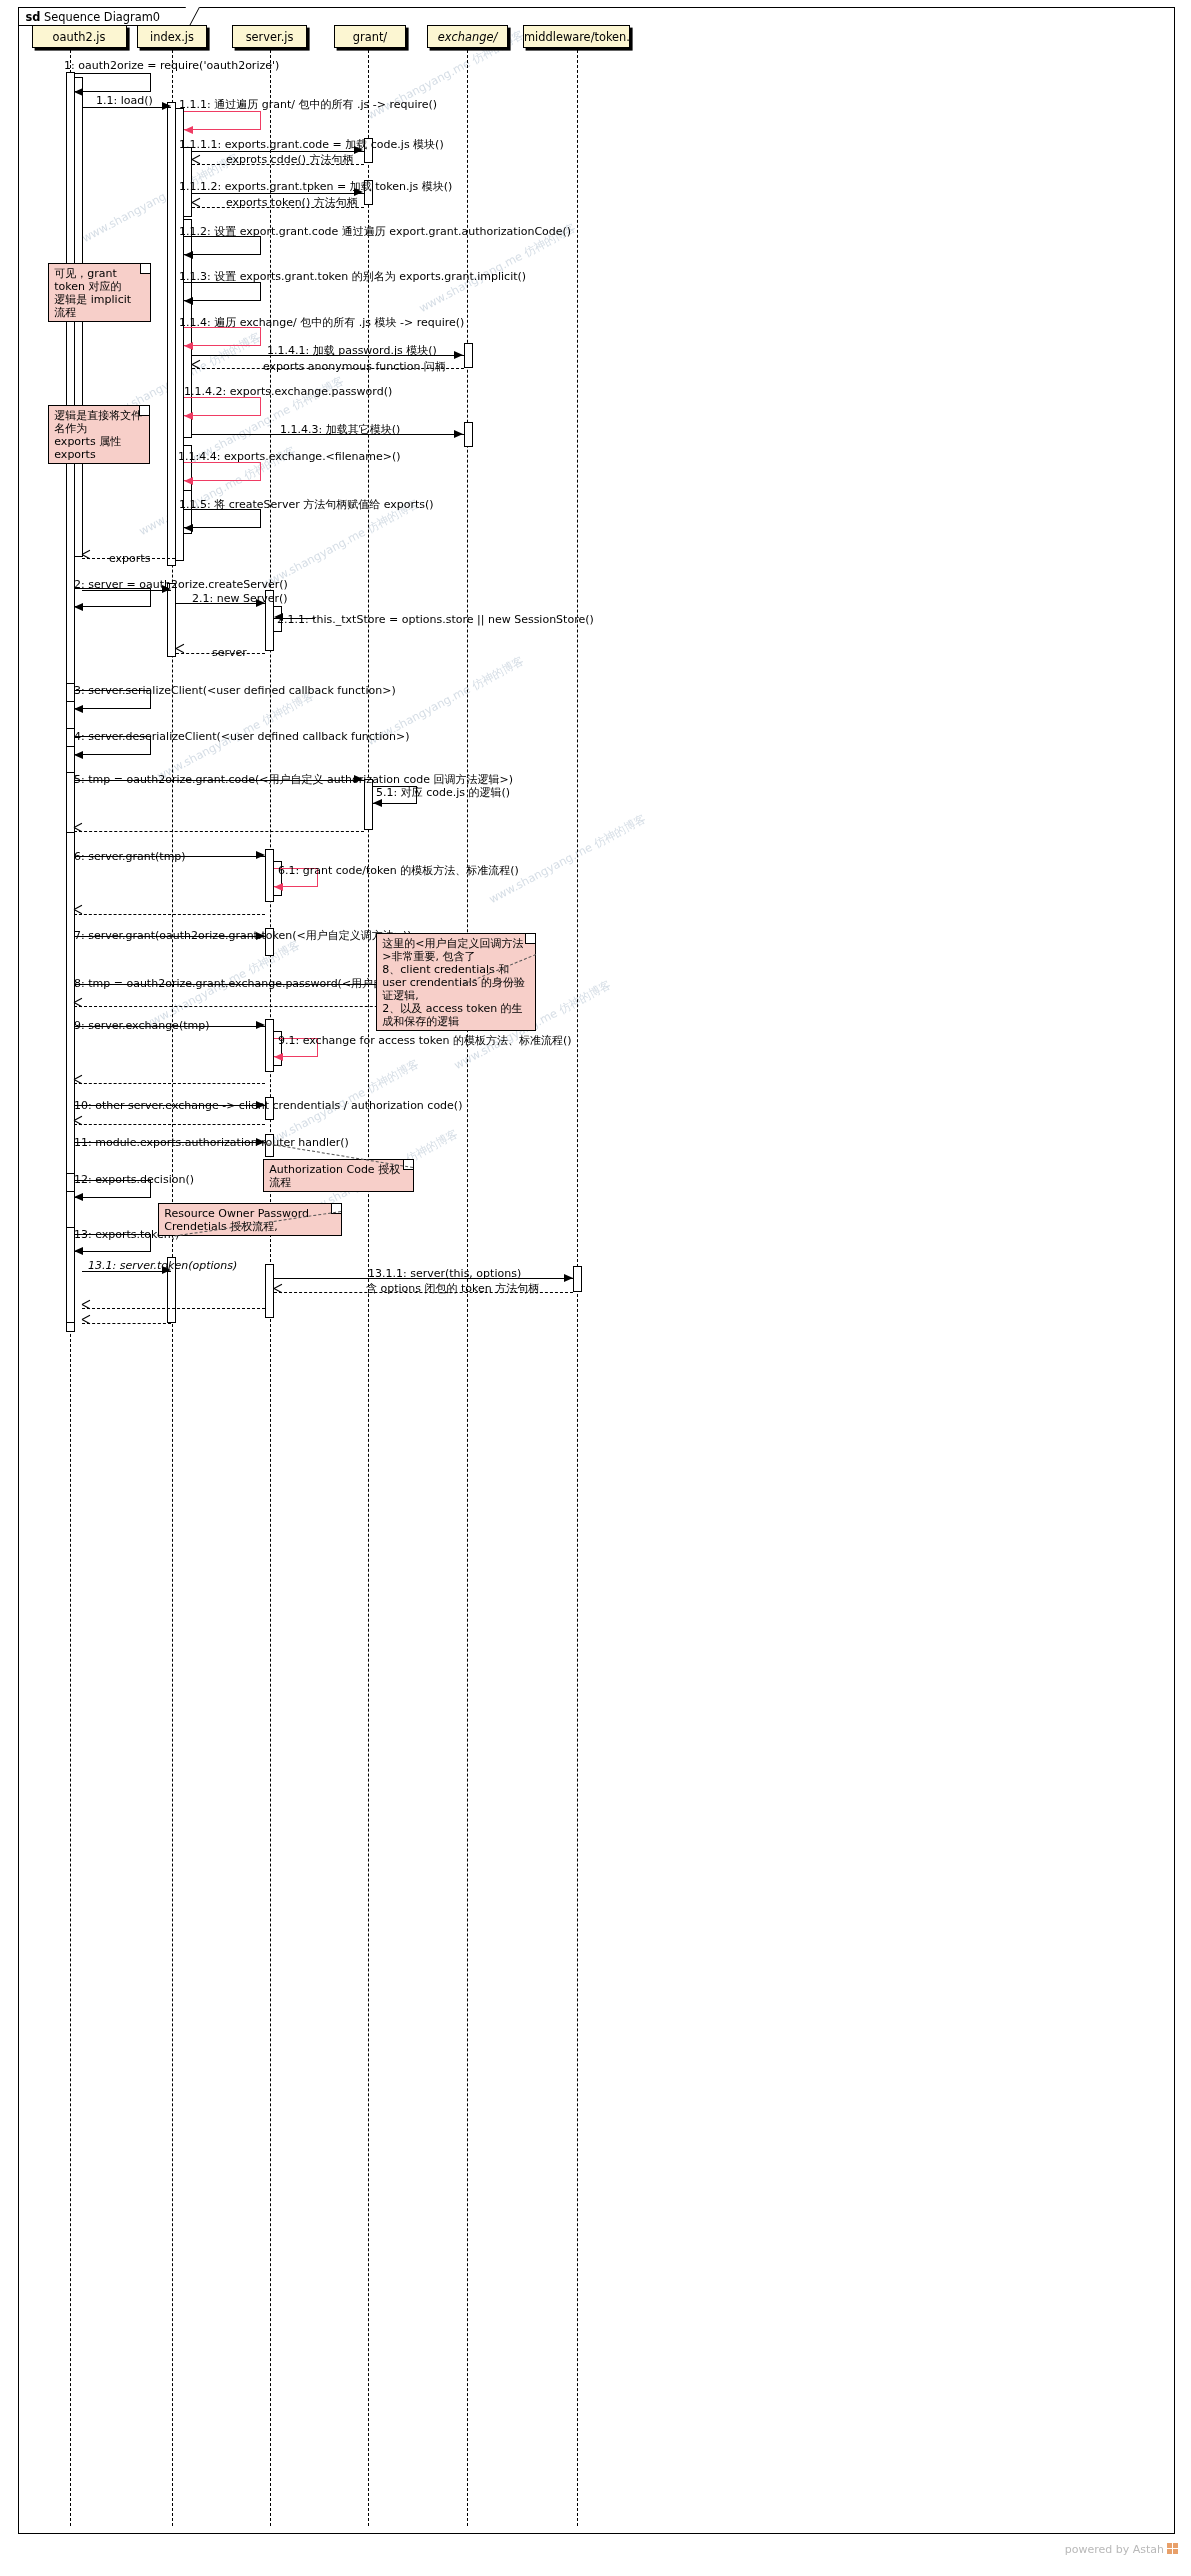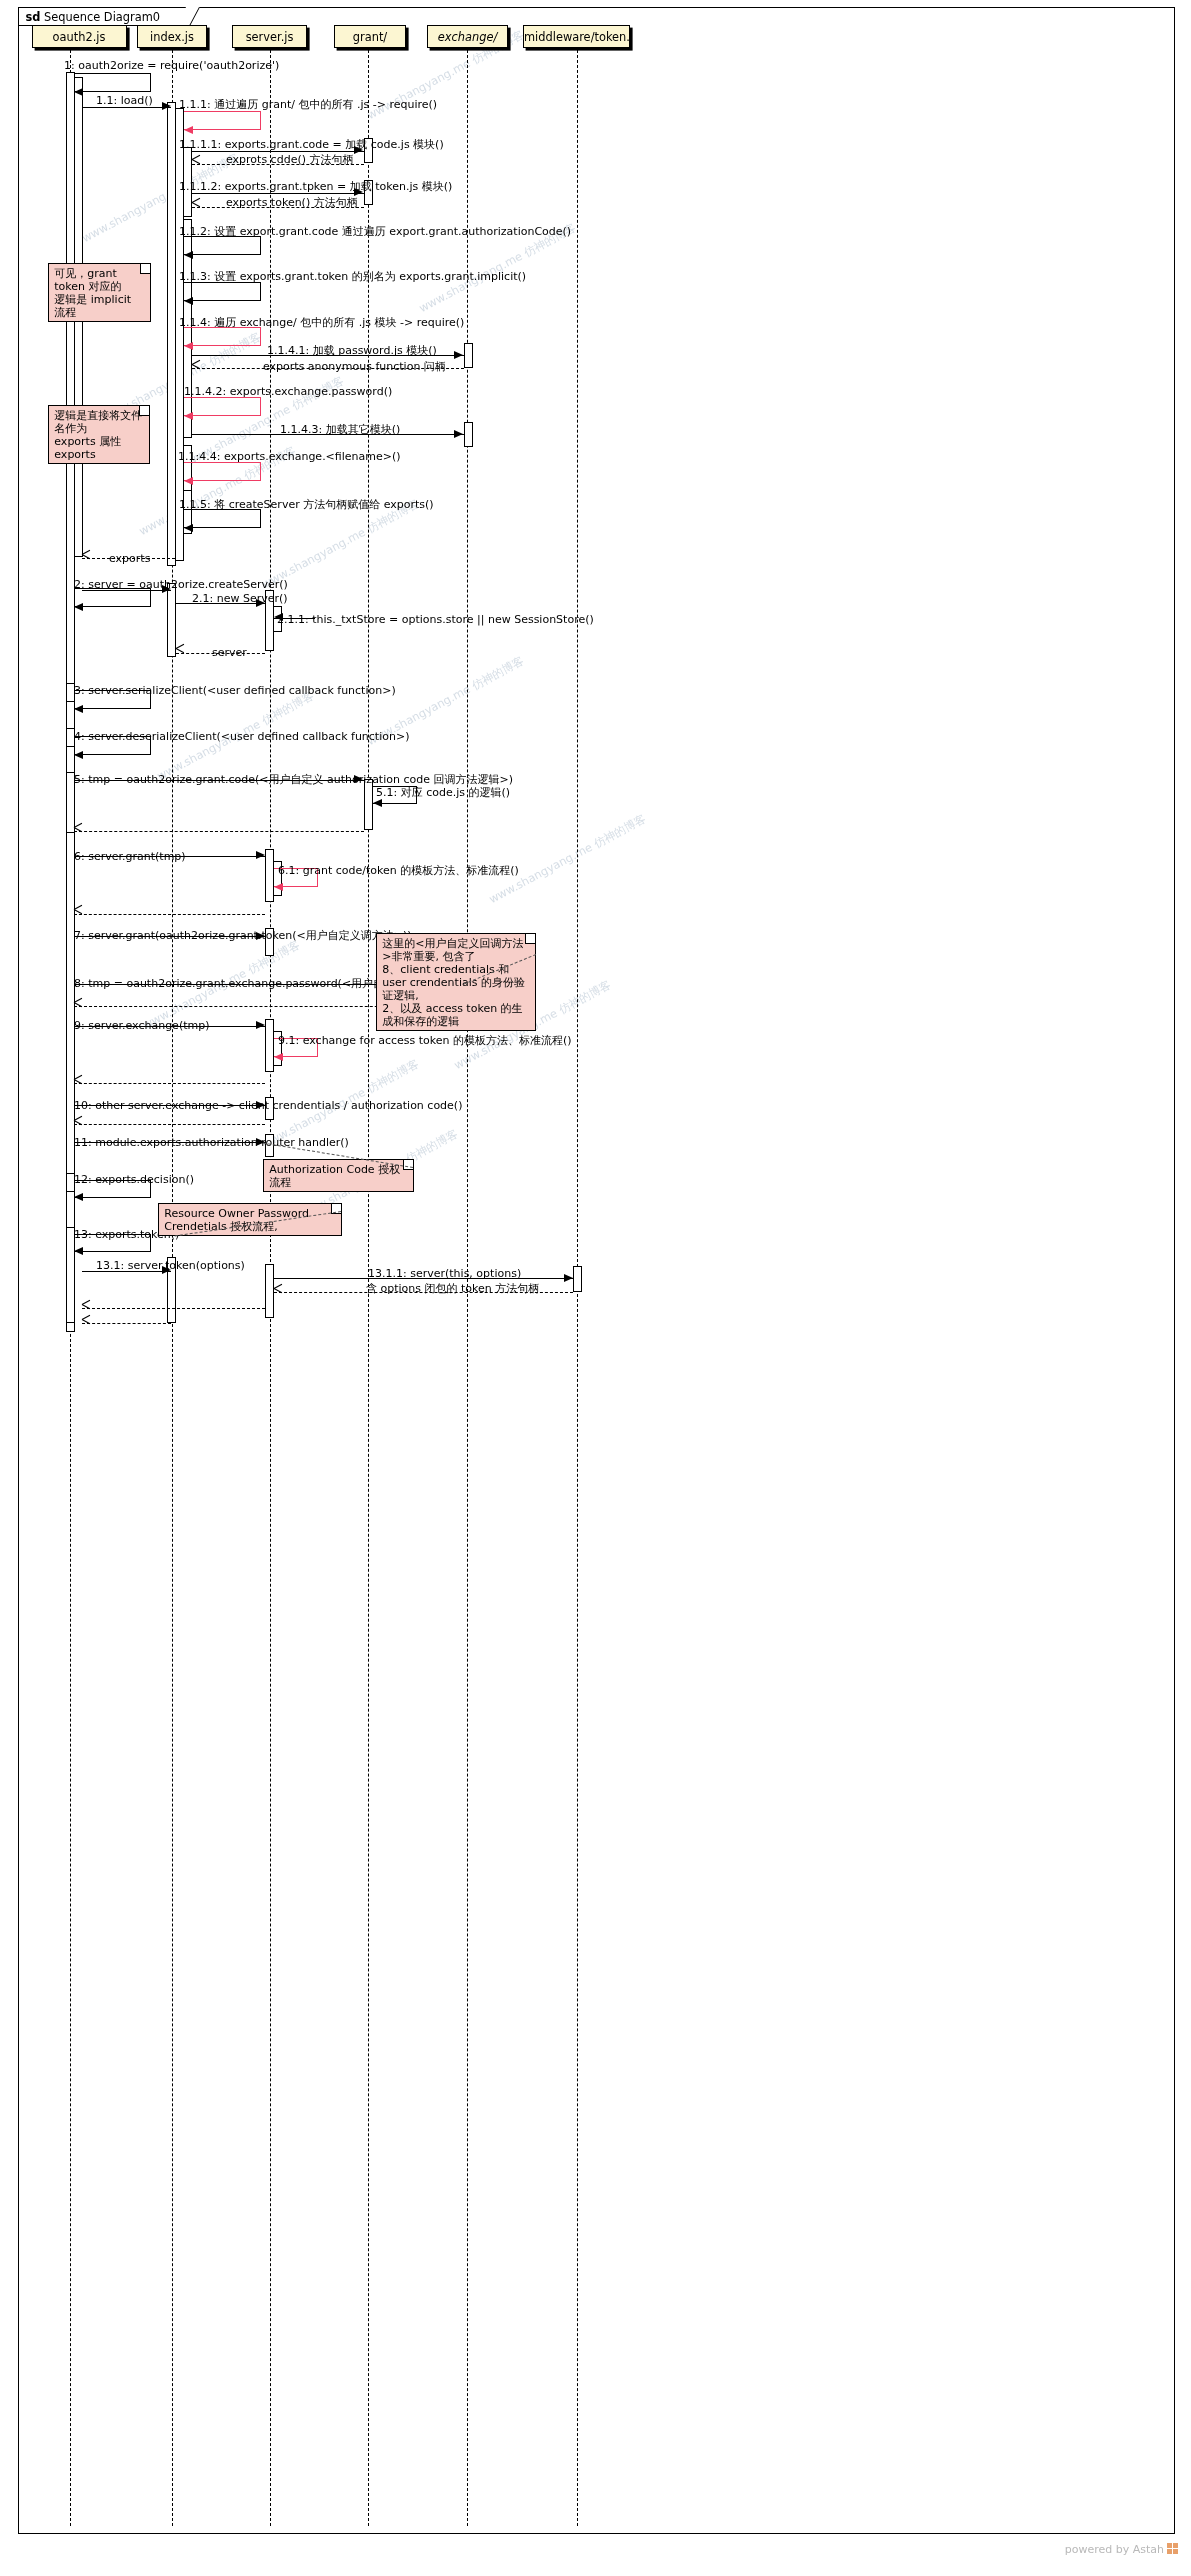--- a/index.html
+++ b/index.html
@@ -256,21 +256,21 @@
       <div class="mlabel" style="left: 74px; top: 851px;">6: server.grant(tmp)</div>
       <div class="mlabel" style="left: 278px; top: 865px;">6.1: grant code/token 的模板方法、标准流程()</div>
       <div class="mlabel" style="left: 74px; top: 930px;">7: server.grant(oauth2orize.grant.token(&lt;用户自定义调方法&gt;))</div>
       <div class="mlabel" style="left: 74px; top: 978px;">8: tmp = oauth2orize.grant.exchange.password(&lt;用户自定义回调方法逻辑&gt;)</div>
       <div class="mlabel" style="left: 74px; top: 1020px;">9: server.exchange(tmp)</div>
       <div class="mlabel" style="left: 278px; top: 1035px;">9.1: exchange for access token 的模板方法、标准流程()</div>
       <div class="mlabel" style="left: 74px; top: 1100px;">10: other server.exchange -&gt; client crendentials / authorization code()</div>
       <div class="mlabel" style="left: 74px; top: 1137px;">11: module.exports.authorization router handler()</div>
       <div class="mlabel" style="left: 74px; top: 1174px;">12: exports.decision()</div>
       <div class="mlabel" style="left: 74px; top: 1229px;">13: exports.token()</div>
-      <div class="mlabel" style="left: 96px; top: 1260px;">13.1: server.token(options)</div>
+      <div class="mlabel" style="left: 88px; top: 1260px; font-style: italic;">13.1: server.token(options)</div>
       <div class="mlabel" style="left: 368px; top: 1268px;">13.1.1: server(this, options)</div>
       <div class="mlabel" style="left: 366px; top: 1283px;">含 options 闭包的 token 方法句柄</div>
     </div>
   <div id="notes">
       <div class="note" style="left: 48px; top: 263px; width: 103px;">
         <div>可见，grant token 对应的</div>
         <div>逻辑是 implicit 流程</div>
         <div class="fold"></div>
       </div>
       <div class="note" style="left: 48px; top: 405px; width: 102px;">

